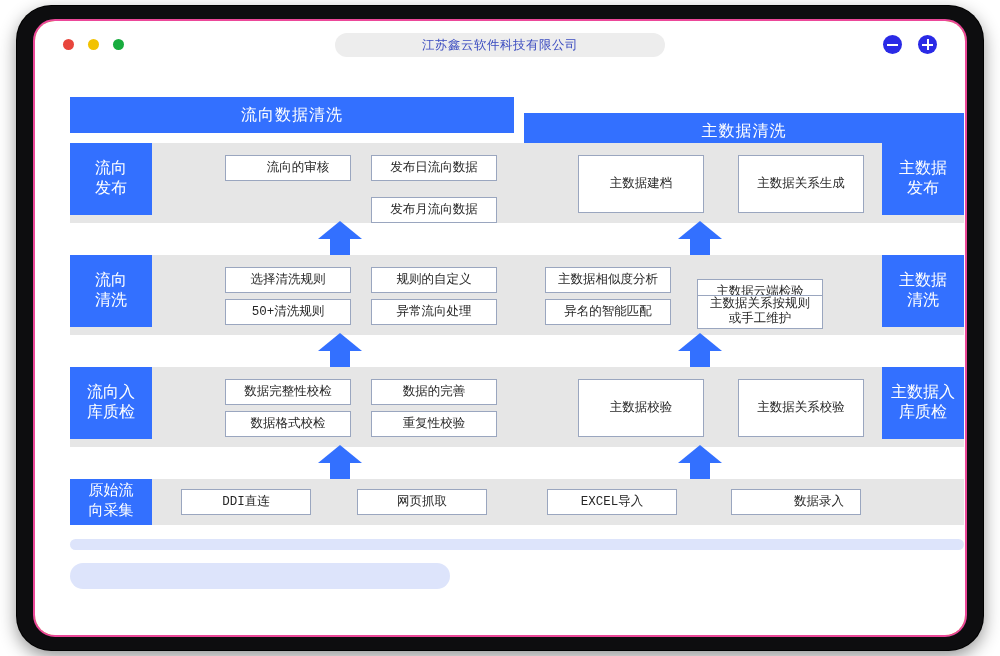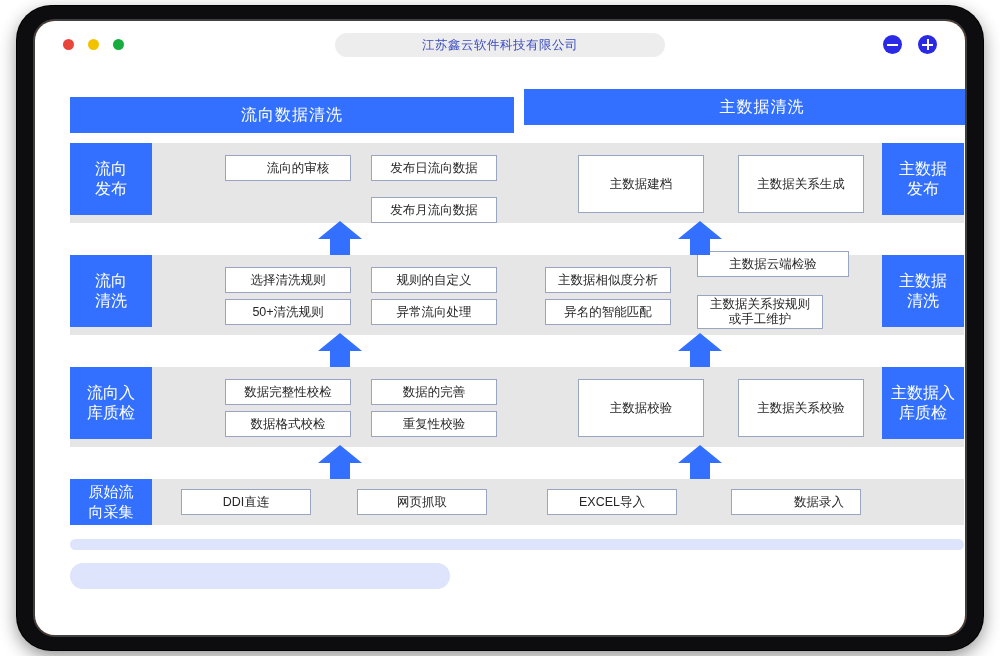--- a/index.html
+++ b/index.html
@@ -17,23 +17,24 @@
     width: 966px; height: 644px;
     background: #0d0d0f;
     border-radius: 34px;
     box-shadow: 0 0 0 1px #000, 0 6px 18px rgba(0,0,0,0.45);
   }
   #screen {
     position: absolute;
     left: 16px; top: 13px;
     width: 934px; height: 618px;
     background: #c2410c;
-    border: 2px solid #404040;
+    border: 2px solid #ec4899;
     border-radius: 22px;
     overflow: hidden;
+    font-family: Liberation Mono, monospace;
   }
 
   
   #titlebar {
     position: relative;
     height: 48px;
     background: #ffffff;
   }
   .dots { position: absolute; left: 28px; top: 18px; display: flex; gap: 14px; }
   .dot { width: 11px; height: 11px; border-radius: 50%; }
@@ -84,21 +85,21 @@
   .hdr {
     position: absolute;
     height: 36px;
     background: #3370ff;
     color: #fff;
     font-size: 16px;
     display: flex; align-items: center; justify-content: center;
     letter-spacing: 1px;
   }
   #hdr-left  { left: 35px;  top: 28px; width: 444px; }
-  #hdr-right { left: 489px; top: 20px; width: 476px; }
+  #hdr-right { left: 489px; top: 44px; width: 440px; }
 
   
   .band {
     position: absolute;
     background: #e6e6e6;
   }
   .band.r1 { left: 35px; top: 74px;  width: 894px; height: 80px; }
   .band.r2 { left: 35px; top: 186px; width: 894px; height: 80px; }
   .band.r3 { left: 35px; top: 298px; width: 894px; height: 80px; }
   .band.r4 { left: 35px; top: 410px; width: 894px; height: 46px; }
@@ -211,21 +212,21 @@
       <div class="box" style="left:336px; top:86px;  width:126px; height:26px;">发布日流向数据</div>
       <div class="box" style="left:336px; top:118px; width:126px; height:26px;margin-top:10px;">发布月流向数据</div>
       <div class="box" style="left:543px; top:86px;  width:126px; height:58px;">主数据建档</div>
       <div class="box" style="left:703px; top:86px;  width:126px; height:58px;">主数据关系生成</div>
 
       <div class="box" style="left:190px; top:198px; width:126px; height:26px;">选择清洗规则</div>
       <div class="box" style="left:336px; top:198px; width:126px; height:26px;">规则的自定义</div>
       <div class="box" style="left:190px; top:230px; width:126px; height:26px;">50+清洗规则</div>
       <div class="box" style="left:336px; top:230px; width:126px; height:26px;">异常流向处理</div>
       <div class="box" style="left:510px; top:198px; width:126px; height:26px;">主数据相似度分析</div>
-      <div class="box" style="left:662px; top:182px; width:152px; height:26px;">主数据云端检验</div>
+      <div class="box" style="left:662px; top:210px; width:126px; height:26px;">主数据云端检验</div>
       <div class="box" style="left:510px; top:230px; width:126px; height:26px;">异名的智能匹配</div>
       <div class="box" style="left:662px; top:226px; width:126px; height:34px; white-space:pre-line;">主数据关系按规则
 或手工维护</div>
 
       <div class="box" style="left:190px; top:310px; width:126px; height:26px;">数据完整性校检</div>
       <div class="box" style="left:336px; top:310px; width:126px; height:26px;">数据的完善</div>
       <div class="box" style="left:190px; top:342px; width:126px; height:26px;">数据格式校检</div>
       <div class="box" style="left:336px; top:342px; width:126px; height:26px;">重复性校验</div>
       <div class="box" style="left:543px; top:310px; width:126px; height:58px;">主数据校验</div>
       <div class="box" style="left:703px; top:310px; width:126px; height:58px;">主数据关系校验</div>

